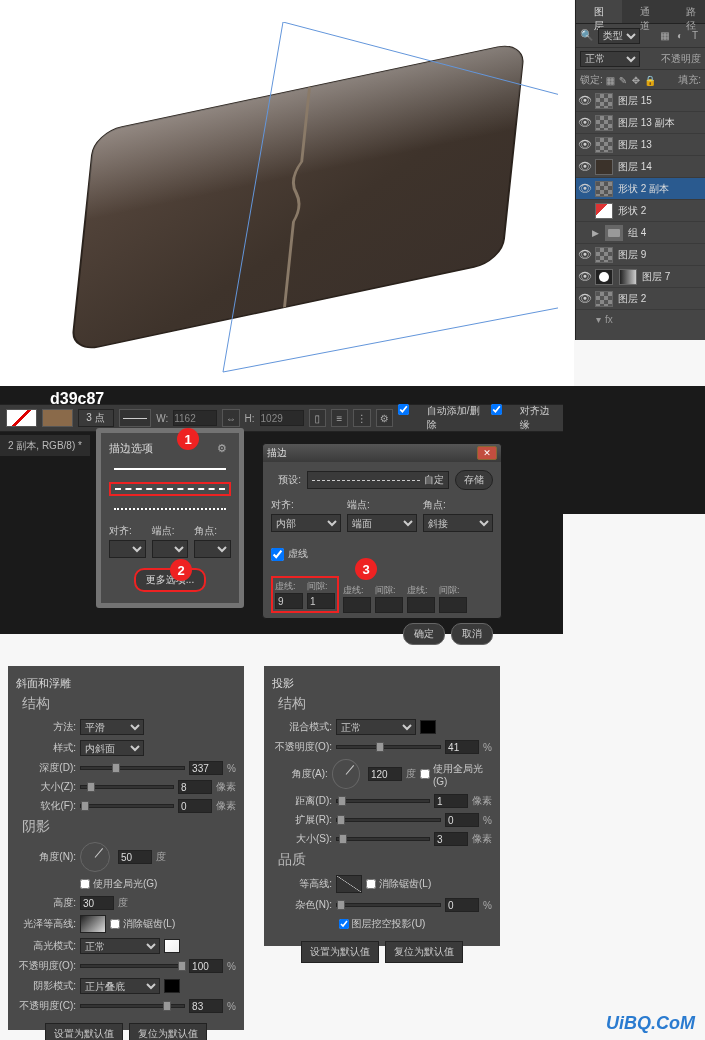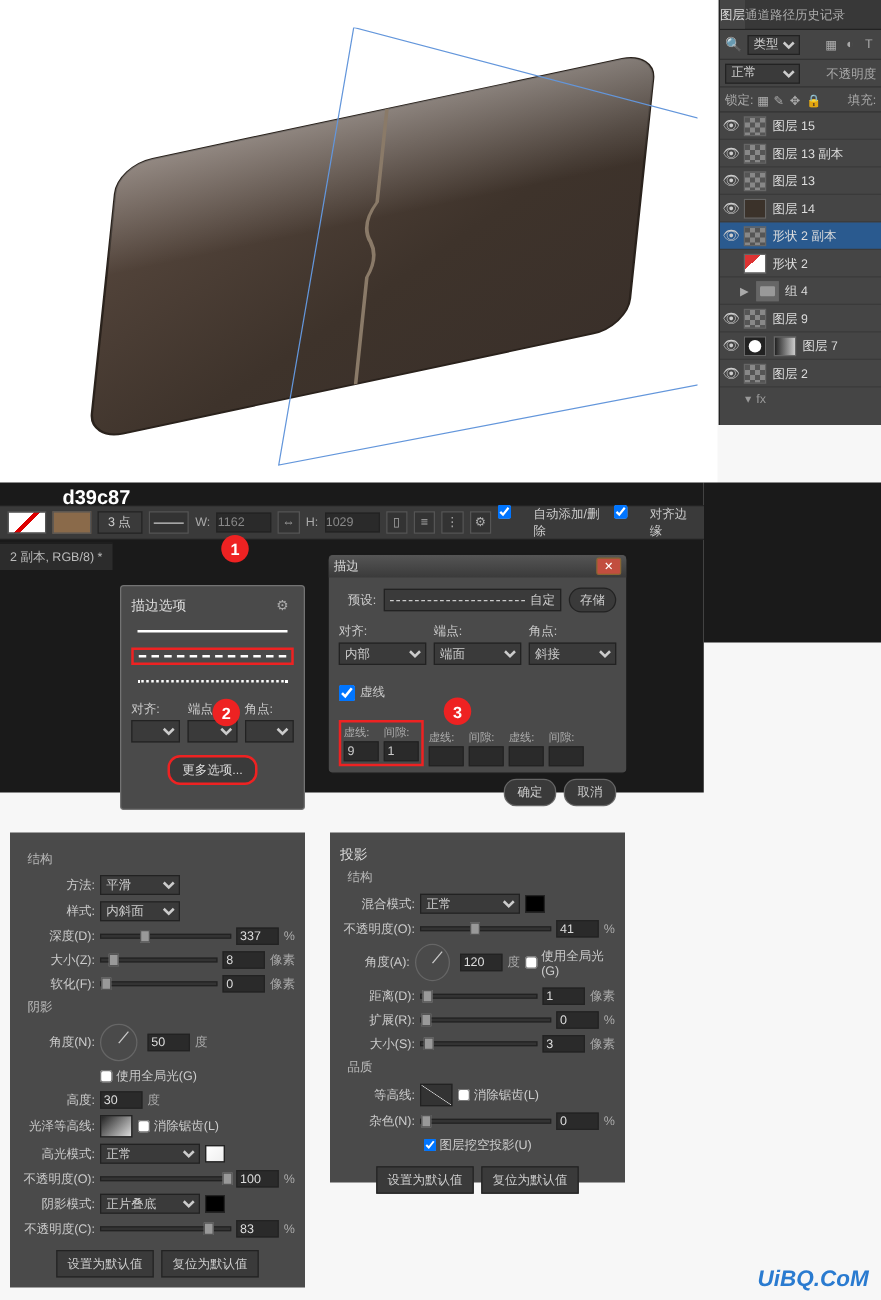--- a/index.html
+++ b/index.html
@@ -6,21 +6,21 @@
   body { width: 705px; height: 1040px; background: #f7f7f7; font-family: -apple-system, "Microsoft YaHei", sans-serif; font-size: 11px; color: #ccc; position: relative; }
   
   
   .canvas-area { position: absolute; left: 0; top: 0; width: 574px; height: 390px; background: #fff; }
   .wallet-shape { position: absolute; left: 38px; top: 22px; width: 520px; height: 355px; }
   .wallet-svg { width: 100%; height: 100%; }
   
   
   .layers-panel { position: absolute; right: 0; top: 0; width: 130px; height: 340px; background: #454545; border-left: 1px solid #222; overflow: hidden; }
   .panel-tabs { display: flex; height: 24px; background: #383838; border-bottom: 1px solid #222; }
-  .panel-tab { padding: 5px 0; font-size: 10px; color: #aaa; cursor: pointer; }
+  .panel-tab { padding: 5px 18px; font-size: 10px; color: #aaa; cursor: pointer; }
   .panel-tab.active { background: #454545; color: #ddd; }
   .layers-toolbar { display: flex; align-items: center; gap: 4px; height: 24px; padding: 0 4px; border-bottom: 1px solid #333; }
   .layers-toolbar .search-ico { color: #999; }
   .kind-select { background: #3a3a3a; color: #ccc; border: 1px solid #222; font-size: 10px; height: 16px; width: 42px; }
   .toolbar-icons { display: flex; gap: 3px; margin-left: auto; }
   .toolbar-icons .ic { width: 12px; height: 12px; display: flex; align-items: center; justify-content: center; font-size: 10px; color: #aaa; }
   .filter-row { display: flex; align-items: center; height: 22px; padding: 0 4px; gap: 4px; border-bottom: 1px solid #333; }
   .blend-select { background: #3a3a3a; color: #ccc; border: 1px solid #222; font-size: 10px; height: 16px; width: 60px; }
   .opacity-lbl { font-size: 10px; color: #aaa; margin-left: auto; }
   .lock-row { display: flex; align-items: center; height: 20px; padding: 0 4px; gap: 3px; border-bottom: 1px solid #333; font-size: 10px; color: #aaa; }
@@ -57,21 +57,21 @@
   .st-dash::after { content: ""; width: 24px; border-top: 1px solid #ccc; }
   .st-lbl { font-size: 10px; color: #aaa; }
   .st-w { background: #2a2a2a; border: 1px solid #222; color: #888; width: 44px; height: 16px; font-size: 10px; }
   .st-ico { width: 18px; height: 18px; border: 1px solid #555; background: #333; display: flex; align-items: center; justify-content: center; font-size: 10px; color: #aaa; }
   .st-check { display: flex; align-items: flex-start; gap: 18px; color: #ccc; font-size: 10px; }
   .st-check input { width: 11px; height: 11px; }
   
   .doc-tab { position: absolute; left: 0; top: 434px; height: 22px; background: #2c2c2c; display: flex; align-items: center; padding: 0 8px; font-size: 10px; color: #bbb; border-top: 1px solid #1a1a1a; }
   
   
-  .stroke-popup { position: absolute; left: 96px; top: 428px; width: 148px; height: 180px; background: #4a4a4a; border: 1px solid #737373; border-radius: 3px; padding: 8px; margin-top: 40px; }
+  .stroke-popup { position: absolute; left: 96px; top: 428px; width: 148px; height: 180px; background: #4a4a4a; border: 5px solid #737373; border-radius: 3px; padding: 8px; }
   .popup-title-row { display: flex; align-items: center; justify-content: space-between; }
   .popup-title { font-size: 11px; color: #ddd; }
   .gear-ic { width: 14px; height: 14px; color: #aaa; }
   .dash-preview { height: 14px; margin: 6px 0; border: 1px solid transparent; display: flex; align-items: center; padding: 0 4px; }
   .dash-preview.hl { border: 2px solid #e22; }
   .dash-solid::after { content: ""; flex: 1; border-top: 2px solid #fff; }
   .dash-dashed::after { content: ""; flex: 1; border-top: 2px dashed #fff; }
   .dash-dotted::after { content: ""; flex: 1; border-top: 2px dotted #fff; }
   .cap-row { display: flex; gap: 6px; margin-top: 8px; }
   .cap-col { flex: 1; }
@@ -106,21 +106,21 @@
   .dash-in { width: 28px; height: 16px; background: #2a2a2a; border: 1px solid #222; color: #ccc; font-size: 10px; text-align: left; padding: 0 2px; }
   .hl-box { border: 2px solid #e22; padding: 2px; display: flex; gap: 4px; }
   .dlg-btns { display: flex; justify-content: flex-end; gap: 6px; margin-top: 10px; }
   .dlg-btn { padding: 3px 10px; background: #3a3a3a; border: 1px solid #666; border-radius: 10px; color: #ccc; font-size: 10px; cursor: pointer; }
   
   
   .style-panel { position: absolute; background: #4a4a4a; font-size: 10px; color: #ccc; padding: 10px 8px; }
   #sp-bevel { left: 8px; top: 666px; width: 236px; height: 364px; }
   #sp-shadow { left: 264px; top: 666px; width: 236px; height: 280px; }
   .sp-head { font-size: 11px; color: #ddd; margin-bottom: 4px; }
-  .sp-sub { font-size: 10px; color: #bbb; margin: 4px 0 6px 6px; }
+  .sp-sub { font-size: 14px; color: #bbb; margin: 4px 0 6px 6px; }
   .sp-row { display: flex; align-items: center; margin: 5px 0; gap: 4px; }
   .sp-lbl { width: 60px; text-align: right; color: #ccc; }
   .sp-sel { background: #3a3a3a; border: 1px solid #222; color: #ccc; height: 16px; font-size: 10px; width: 64px; }
   .sp-slider { flex: 1; height: 4px; background: #333; border: 1px solid #222; position: relative; }
   .sp-slider .knob { position: absolute; top: -4px; width: 8px; height: 10px; background: #999; border: 1px solid #555; }
   .sp-val { width: 34px; height: 14px; background: #2a2a2a; border: 1px solid #222; color: #ddd; font-size: 10px; padding: 0 2px; }
   .sp-unit { color: #aaa; }
   .sp-radio { display: flex; gap: 10px; }
   .sp-radio label { display: flex; align-items: center; gap: 3px; }
   .sp-radio input { width: 10px; height: 10px; }
@@ -357,20 +357,21 @@
       <div class="dash-col"><span class="dash-col-lb">间隙:</span><input class="dash-in" style=""></div>
     </div>
     <div class="dlg-btns">
       <button class="dlg-btn">确定</button>
       <button class="dlg-btn">取消</button>
     </div>
   </div>
 </div>
 
 <div class="style-panel" id="sp-bevel">
+  <div class="sp-head">斜面和浮雕</div>
   <div class="sp-sub">结构</div>
   <div class="sp-row">
       <span class="sp-lbl">方法:</span>
       <select class="sp-sel"><option>平滑</option></select>
     </div>
   <div class="sp-row">
       <span class="sp-lbl">样式:</span>
       <select class="sp-sel"><option>内斜面</option></select>
     </div>
   <div class="sp-row">

